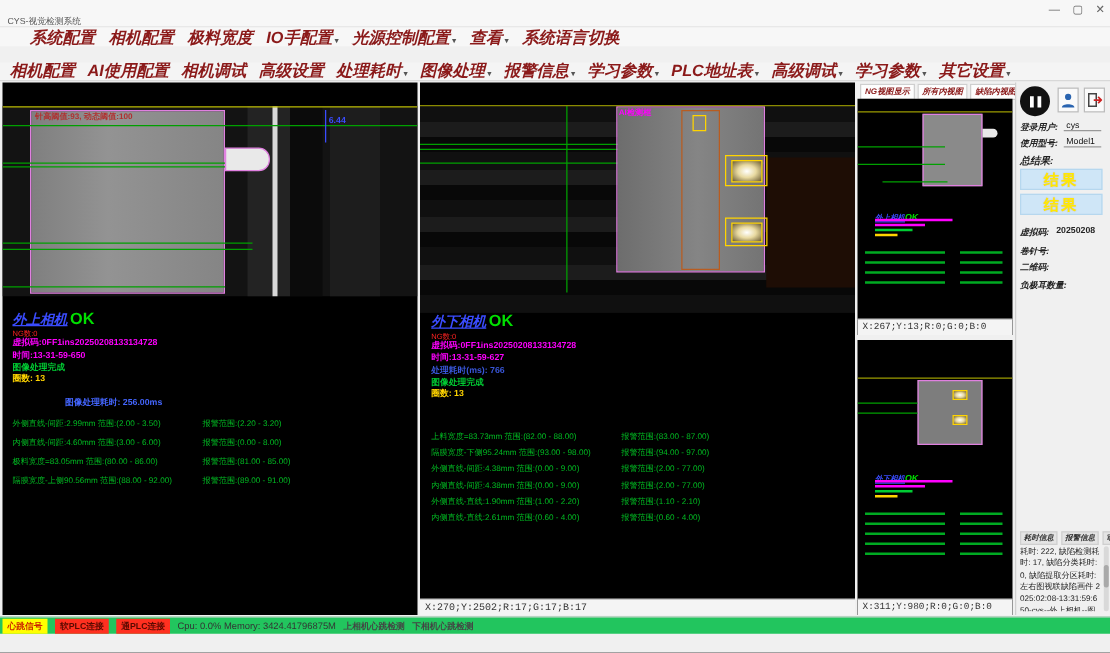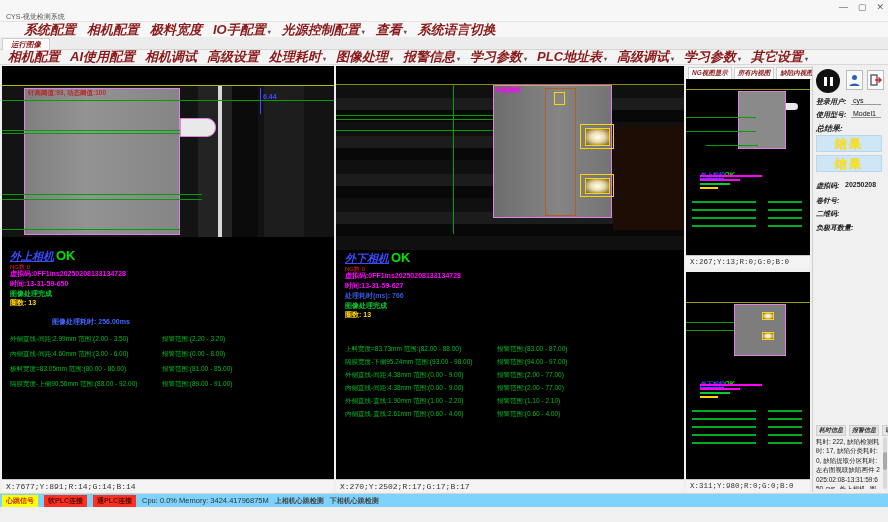--- a/index.html
+++ b/index.html
@@ -51,21 +51,21 @@
   .resultbox{position:absolute;left:3px;width:66px;height:17px;background:#cfe6f7;border:1px solid #b6d7ee;color:#ffe900;font-size:12px;font-weight:bold;text-align:center;line-height:17px;letter-spacing:2px;text-shadow:0 0 1px #caa;}
   .pausebtn{position:absolute;width:24px;height:24px;border-radius:50%;background:#111;display:flex;align-items:center;justify-content:center;gap:3px;}
   .pausebtn i{display:block;width:3px;height:9px;background:#fff;}
   .sb-btn{position:absolute;width:17px;height:20px;background:#fafafa;border:1px solid #bbb;display:flex;align-items:center;justify-content:center;}
   .logtabs{position:absolute;display:flex;gap:3px;}
   .logtab{font-size:6px;font-style:italic;font-weight:bold;color:#333;background:#e4e4e4;border:1px solid #cfcfcf;padding:0 2px;white-space:nowrap;}
   .logtext{position:absolute;font-size:6.5px;color:#222;line-height:1.45;word-break:break-all;padding-right:4px;}
   .logscroll{position:absolute;width:4px;background:#d9d9d9;border-radius:2px;}
   .logthumb{position:absolute;width:4px;height:18px;background:#a9a9a9;border-radius:2px;}
   
-  .statusbar{position:absolute;left:0;top:493px;width:888px;height:14px;background:#7dd3fc;border-top:1px solid #d8d8d8;display:flex;align-items:center;gap:6px;padding-left:2px;}
+  .statusbar{position:absolute;left:0;top:493px;width:888px;height:14px;background:#22c55e;border-top:1px solid #d8d8d8;display:flex;align-items:center;gap:6px;padding-left:2px;}
   .badge{font-size:7px;font-weight:bold;padding:1px 4px;white-space:nowrap;}
   .badge.yellow{background:#ffff00;color:#cc2200;}
   .badge.red{background:#ff3020;color:#5a0a00;}
   .sb-text{font-size:7.5px;color:#333;white-space:nowrap;}
   .sb-cam{font-size:7px;color:#444;font-weight:bold;white-space:nowrap;}
   .glow{position:absolute;background:radial-gradient(ellipse at center,#fff 0%,#e8d9a0 45%,#6a5a30 100%);border:1px solid #ffd400;}
   .yelbox{position:absolute;border:1px solid #ffd400;}
 </style>
 </head>
 <body>
@@ -87,23 +87,20 @@
   <div class="menubar">
     <span class="mi">系统配置</span>
     <span class="mi">相机配置</span>
     <span class="mi">极料宽度</span>
     <span class="mi has-arrow">IO手配置</span>
     <span class="mi has-arrow">光源控制配置</span>
     <span class="mi has-arrow">查看</span>
     <span class="mi">系统语言切换</span>
   </div>
 
-  <div class="tabstrip">
-    <div class="tab">运行图像</div>
-  </div>
 
   <div class="toolbar">
     <span class="ti">相机配置</span>
     <span class="ti">AI使用配置</span>
     <span class="ti">相机调试</span>
     <span class="ti">高级设置</span>
     <span class="ti has-arrow">处理耗时</span>
     <span class="ti has-arrow">图像处理</span>
     <span class="ti has-arrow">报警信息</span>
     <span class="ti has-arrow">学习参数</span>
@@ -156,21 +153,20 @@
     <div class="mrow" style="left:8px;top:284px;">
       <span>内侧直线-间距:4.60mm 范围:(3.00 - 6.00)</span><span class="alarm" style="left:152px;">报警范围:(0.00 - 8.00)</span>
     </div>
     <div class="mrow" style="left:8px;top:299px;">
       <span>极料宽度=83.05mm 范围:(80.00 - 86.00)</span><span class="alarm" style="left:152px;">报警范围:(81.00 - 85.00)</span>
     </div>
     <div class="mrow" style="left:8px;top:314px;">
       <span>隔膜宽度-上侧90.56mm 范围:(88.00 - 92.00)</span><span class="alarm" style="left:152px;">报警范围:(89.00 - 91.00)</span>
     </div>
 
-    <div class="camstatus">X:7677;Y:891;R:14;G:14;B:14</div>
   </div>
 
   <div class="cam" style="left:336px;top:66px;width:348px;height:426px;">
     <div class="imgstrip" style="left:0;top:18px;width:348px;height:166px;background:repeating-linear-gradient(180deg,#101010 0 14px,#1c1c1c 14px 26px,#080808 26px 38px);">
 
       <div class="hline" style="left:0;top:31px;width:160px;"></div>
       <div class="hline" style="left:0;top:35px;width:160px;"></div>
       <div class="hline" style="left:0;top:46px;width:276px;"></div>
       <div class="vline" style="left:117px;top:0;height:150px;background:#00a000;"></div>
 

